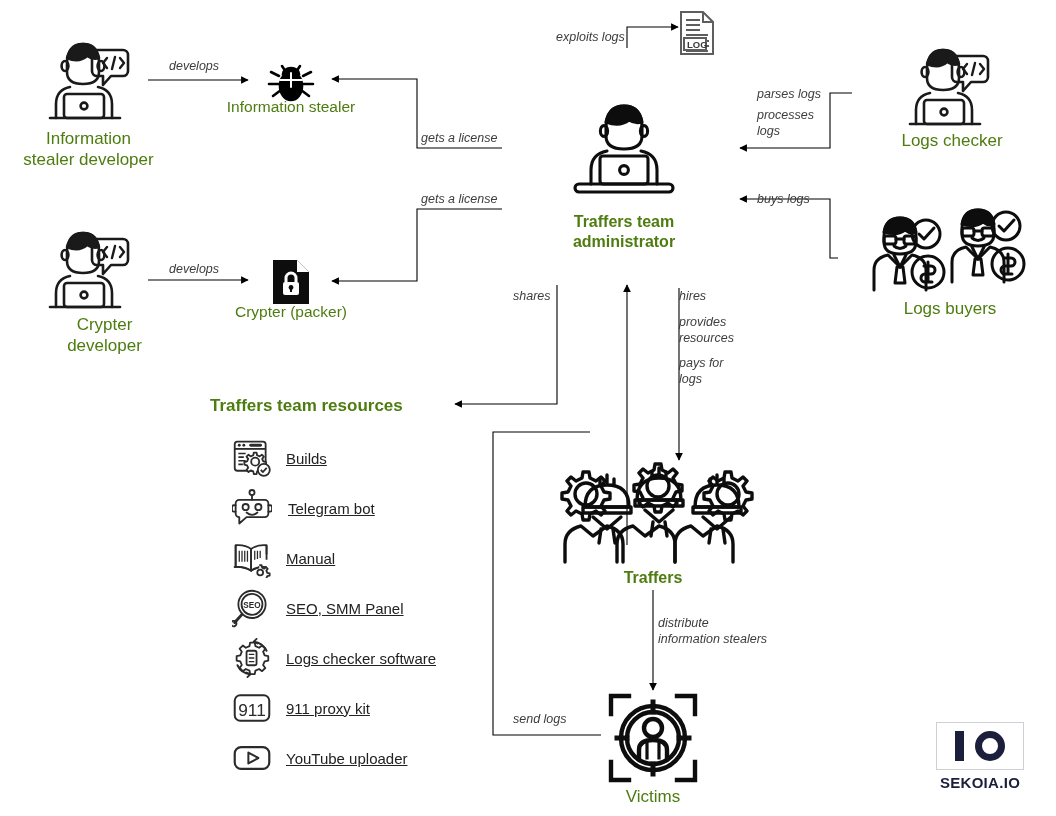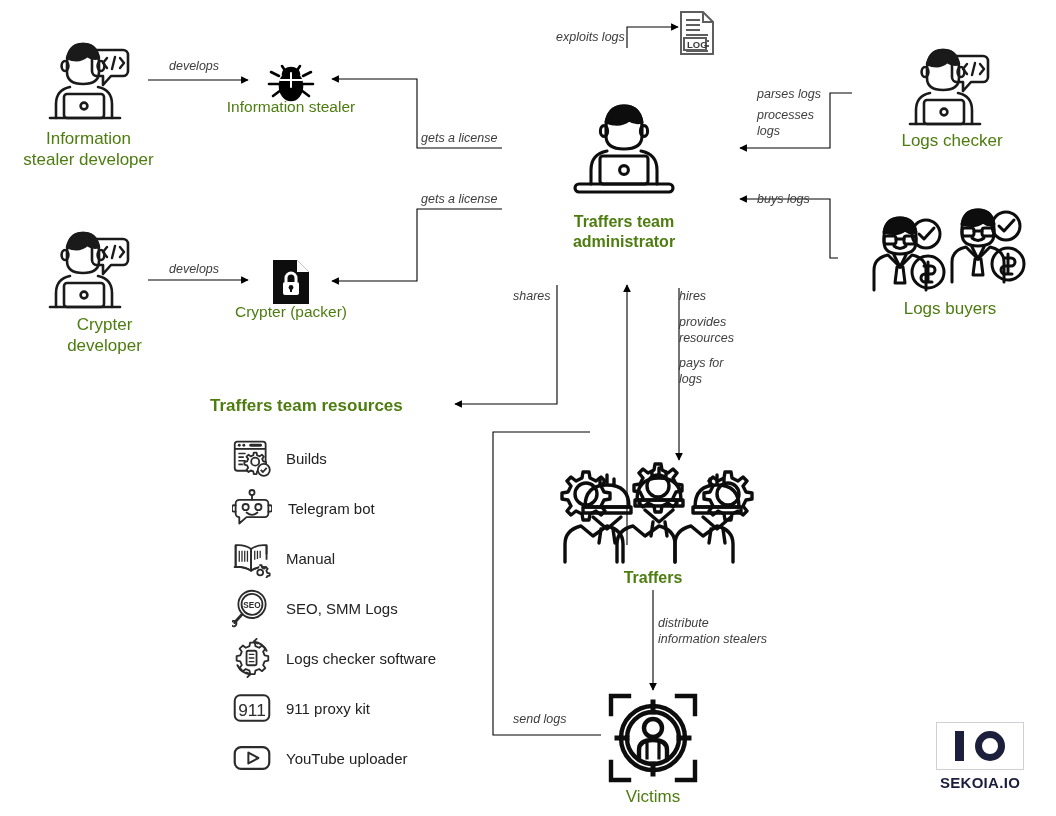--- a/index.html
+++ b/index.html
@@ -25,21 +25,21 @@
   .edge-lbl{
     position:absolute;
     font-style:italic;
     font-size:12.5px;
     color:#3d3d3d;
     line-height:1.30;
     white-space:pre;
   }
   .icon{position:absolute;}
   .res-row{position:absolute;display:flex;align-items:center;gap:14px;}
-  .res-label{font-size:15px;color:#222;white-space:nowrap;}
+  .res-label{font-size:15px;color:#222;white-space:nowrap;text-decoration:underline;}
   .res-ico{width:40px;height:40px;flex:0 0 40px;}
   .logo-wrap{position:absolute;}
   .logo-box{
     border:1px solid #cfcfd6;
     width:88px;height:48px;
     display:flex;align-items:center;justify-content:center;
     gap:11px;
     box-sizing:border-box;
     background:#fff;
   }
@@ -350,21 +350,21 @@
   <div class="res-row" style="left:232px;top:588px;">
     <svg class="res-ico" viewBox="0 0 44 44">
       <g fill="none" stroke="#2b2b2b" stroke-width="2">
         <circle cx="22" cy="18" r="15"></circle>
         <circle cx="22" cy="18" r="11.5"></circle>
         <path d="M11,29 l-8,9" stroke-width="3.2" stroke-linecap="round"></path>
         <path d="M4,37 a3,3 0 1 0 .1,.1" stroke-width="2"></path>
       </g>
       <text x="22" y="22.5" text-anchor="middle" font-family="Liberation Sans, sans-serif" font-size="9" font-weight="bold" fill="#2b2b2b">SEO</text>
     </svg>
-    <span class="res-label">SEO, SMM Logs</span>
+    <span class="res-label">SEO, SMM Panel</span>
   </div>
 
   <div class="res-row" style="left:232px;top:638px;">
     <svg class="res-ico" viewBox="0 0 44 44">
       <g fill="none" stroke="#2b2b2b" stroke-width="2" stroke-linejoin="round" stroke-linecap="round">
         <path d="M20,5 l5,0 l.8,4 l4,1.7 l3.3,-2.4 l3.5,3.5 l-2.4,3.3 l1.7,4 l4,.8 l0,5 l-4,.8 l-1.7,4 l2.4,3.3 l-3.5,3.5 l-3.3,-2.4 l-4,1.7 l-.8,4 l-5,0 l-.8,-4 l-4,-1.7 l-3.3,2.4 l-3.5,-3.5 l2.4,-3.3 l-1.7,-4 l-4,-.8 l0,-5 l4,-.8 l1.7,-4 l-2.4,-3.3 l3.5,-3.5 l3.3,2.4 l4,-1.7 z"></path>
         <rect x="16" y="14" width="11" height="16" rx="2"></rect>
         <path d="M19,18 h5 M19,22 h5 M19,26 h5" stroke-width="1.4"></path>
         <path d="M6,30 a18,18 0 0 0 14,10" stroke-width="2.2"></path>
         <path d="M20,40 l-4,-2 M20,40 l-3,3"></path>

